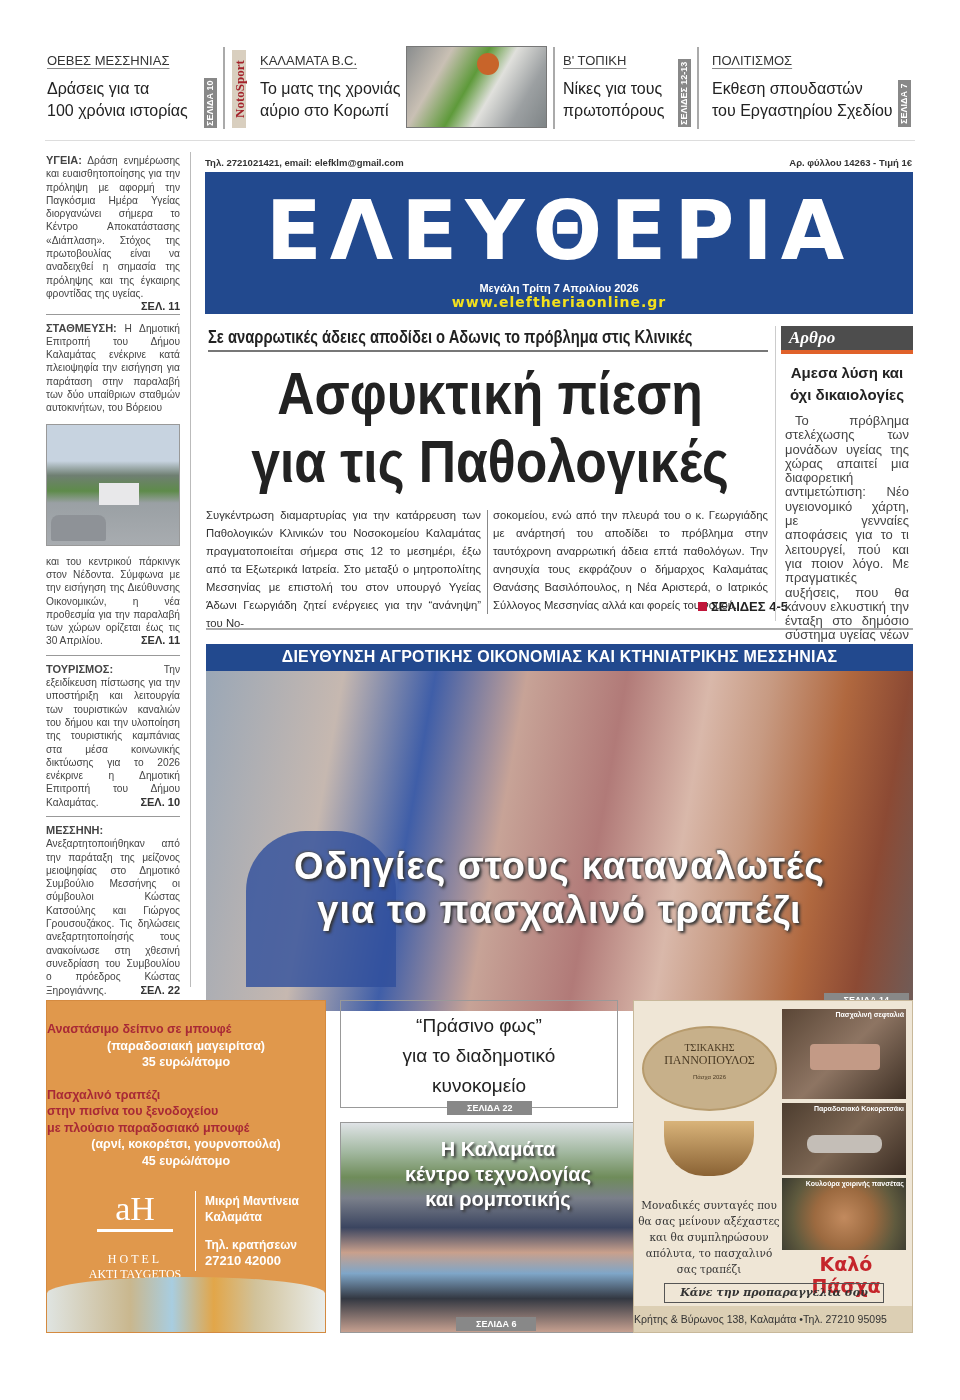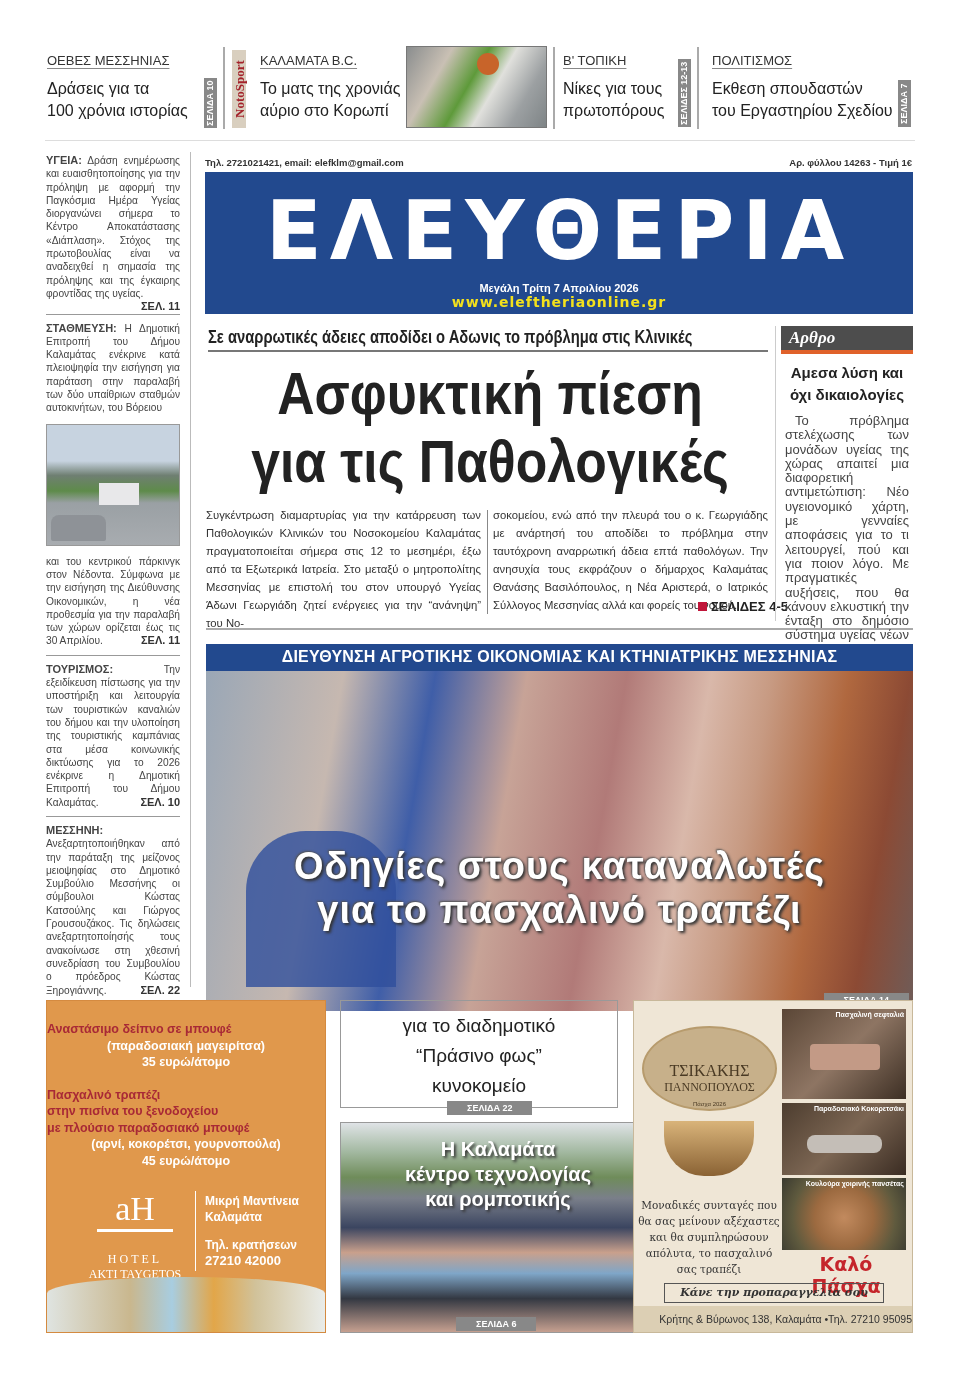--- a/index.html
+++ b/index.html
@@ -155,46 +155,46 @@
   <div style="position:absolute;left:158px;top:192px;color:#fff;font-weight:bold;font-size:12px;line-height:16px">
     <div>Μικρή Μαντίνεια</div>
     <div>Καλαμάτα</div>
     <div style="margin-top:12px">Τηλ. κρατήσεων</div>
     <div style="font-size:13px">27210 42000</div>
   </div>
   <div style="position:absolute;left:0;right:0;bottom:0;height:55px;background:linear-gradient(90deg,#dfe4e1,#c9b78e 30%,#a8cde0 45%,#e2a649 60%,#d1c29a 75%,#e9ece9);border-radius:50% 50% 0 0/30% 30% 0 0"></div>
 </div>
 
 <div class="abs box" style="left:340px;top:1000px;width:278px;height:108px;text-align:center;padding-top:10px">
+  <div style="font-size:19px;line-height:30px;color:#222">“Πράσινο φως”</div>
   <div style="font-size:19px;line-height:30px;color:#222">για το διαδημοτικό</div>
-  <div style="font-size:19px;line-height:30px;color:#222">“Πράσινο φως”</div>
   <div style="font-size:19px;line-height:30px;color:#222">κυνοκομείο</div>
 </div>
 <div class="abs pgtag" style="left:447px;top:1101px">ΣΕΛΙΔΑ 22</div>
 
 <div class="abs" style="left:340px;top:1122px;width:316px;height:211px;border:1px solid #999;background:linear-gradient(180deg,#dfe3e6 0%,#a2b8a0 14%,#6f8c5a 26%,#7a7f8a 36%,#3b4560 50%,#c9a08c 62%,#7fa6c8 72%,#333842 84%,#c6a090 100%)">
   <div class="ov" style="position:absolute;left:0;right:0;top:14px;color:#fff;font-weight:bold;font-size:20px;line-height:25px;text-align:center;text-shadow:2px 2px 3px #333"><span>Η Καλαμάτα</span><br><span>κέντρο τεχνολογίας</span><br><span>και ρομποτικής</span></div>
   <div class="pgtag" style="position:absolute;left:115px;bottom:1px">ΣΕΛΙΔΑ 6</div>
 </div>
 
 <div class="abs ad3" style="left:633px;top:1000px;width:280px;height:333px">
   <div style="position:absolute;left:8px;top:25px;width:135px;height:85px;border-radius:50%;background:#c7b08a;border:2px solid #b79b6d;text-align:center;color:#4a3a24">
-    <div style="margin-top:34px;font-family:'Liberation Serif',serif;font-size:16px">ΤΣΙΚΑΚΗΣ</div>
+    <div style="margin-top:14px;font-family:'Liberation Serif',serif;font-size:10px">ΤΣΙΚΑΚΗΣ</div>
     <div style="font-family:'Liberation Serif',serif;font-size:12px">ΠΑΝΝΟΠΟΥΛΟΣ</div>
     <div style="font-size:6px;margin-top:6px">Πάσχα 2026</div>
   </div>
   <div style="position:absolute;left:30px;top:120px;width:90px;height:55px;border-radius:0 0 40px 40px;background:linear-gradient(180deg,#d9b47a,#8a6234)"></div>
   <div style="position:absolute;left:148px;top:8px;width:124px;height:90px;background:linear-gradient(135deg,#5a4636,#8e7563 50%,#3d2f24)">
     <div style="position:absolute;right:2px;top:2px;color:#fff;font-size:7px;font-weight:bold">Πασχαλινή σεφταλιά</div>
     <div style="position:absolute;left:28px;top:35px;width:70px;height:26px;background:#c39a86;border-radius:4px"></div>
   </div>
   <div style="position:absolute;left:148px;top:102px;width:124px;height:72px;background:linear-gradient(135deg,#4d3d2f,#7c6653 50%,#3a2c22)">
     <div style="position:absolute;right:2px;top:2px;color:#fff;font-size:7px;font-weight:bold">Παραδοσιακό Κοκορετσάκι</div>
     <div style="position:absolute;left:25px;top:32px;width:75px;height:18px;background:#c4beb7;border-radius:8px"></div>
   </div>
   <div style="position:absolute;left:148px;top:177px;width:124px;height:72px;background:radial-gradient(circle at 50% 55%,#c28a5e 0%,#9c6a40 40%,#5f5a3e 70%,#3a3a30 100%)">
     <div style="position:absolute;right:2px;top:2px;color:#fff;font-size:7px;font-weight:bold">Κουλούρα χοιρινής πανσέτας</div>
   </div>
   <div style="position:absolute;left:4px;top:196px;width:142px;text-align:center;font-family:'DejaVu Serif',serif;font-size:10.5px;line-height:16px;color:#333">Μοναδικές συνταγές που θα σας μείνουν αξέχαστες και θα συμπληρώσουν απόλυτα, το πασχαλινό σας τραπέζι</div>
   <div style="position:absolute;left:150px;top:252px;width:124px;text-align:center;font-family:'DejaVu Sans',sans-serif;font-size:19px;color:#c5252b;font-weight:bold">Καλό Πάσχα</div>
   <div style="position:absolute;left:30px;top:282px;width:220px;height:20px;border:1px solid #555;text-align:center;font-family:'DejaVu Serif',serif;font-style:italic;font-weight:bold;font-size:11px;line-height:18px;color:#333">Κάνε την προπαραγγελία σου</div>
-  <div style="position:absolute;left:0;right:0;bottom:0;height:26px;background:#dccfb4;text-align:right;font-size:10.5px;line-height:26px;color:#333">Κρήτης &amp; Βύρωνος 138, Καλαμάτα •Τηλ. 27210 95095</div>
+  <div style="position:absolute;left:0;right:0;bottom:0;height:26px;background:#dccfb4;text-align:left;font-size:10.5px;line-height:26px;color:#333">Κρήτης &amp; Βύρωνος 138, Καλαμάτα •Τηλ. 27210 95095</div>
 </div>
 
 </body></html>

